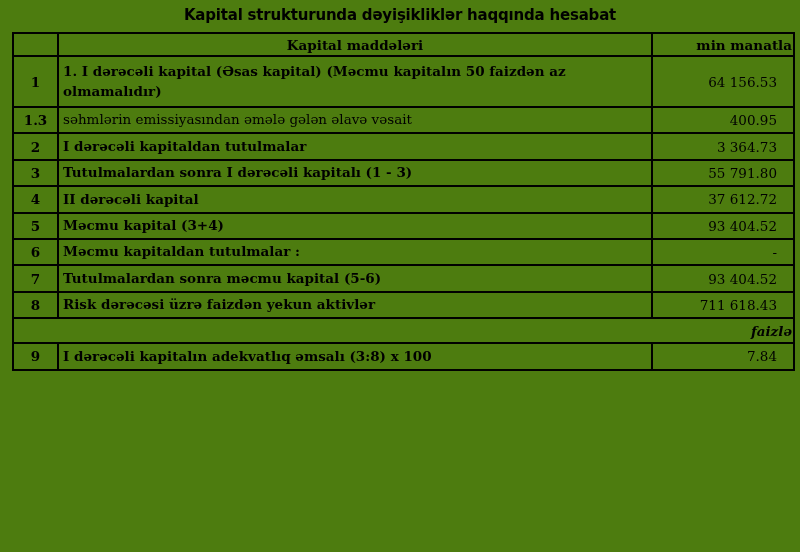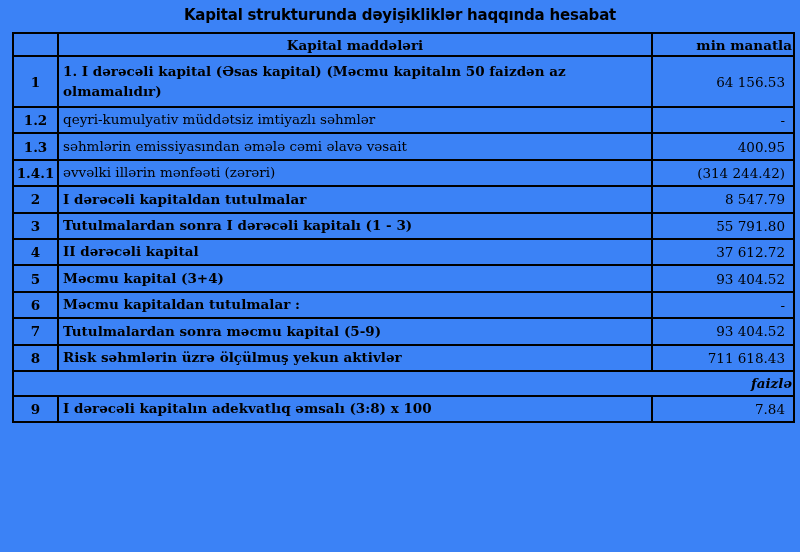--- a/index.html
+++ b/index.html
@@ -5,21 +5,21 @@
   html, body {
     margin: 0;
     padding: 0;
     background: #ffffff;
     color: #000000;
   }
   .page {
     position: relative;
     width: 800px;
     height: 552px;
-    background: #3b82f6;
+    background: #4d7c0f;
     overflow: hidden;
     font-family: "DejaVu Serif", "Liberation Serif", serif;
   }
   .title {
     position: absolute;
     top: 6px;
     left: 0;
     width: 100%;
     text-align: center;
     font-family: "DejaVu Sans", "Liberation Sans", sans-serif;
@@ -66,21 +66,21 @@
   }
   td.desc {
     text-align: left;
     padding: 1px 4px 1px 4px;
     white-space: pre-line;
     line-height: 1.45;
   }
   td.desc.bold { font-weight: bold; }
   td.val {
     text-align: right;
-    padding-right: 8px;
+    padding-right: 16px;
     border-radius: 21px;
   }
   td.section-cell {
     height: 21px;
     text-align: right;
     font-style: italic;
     font-weight: bold;
     font-size: 13.5px;
     margin-top: 20px;
   }
@@ -106,38 +106,28 @@
       </tr>
     </thead>
     <tbody>
         <tr class="tall">
           <td class="num">1</td>
           <td class="desc bold">1. I dərəcəli kapital (Əsas kapital) (Məcmu kapitalın 50 faizdən  az
 olmamalıdır)</td>
           <td class="val">64 156.53</td>
         </tr>
         <tr class="normal">
-          <td class="num">1.2</td>
-          <td class="desc">qeyri-kumulyativ müddətsiz imtiyazlı səhmlər</td>
-          <td class="val">-</td>
-        </tr>
-        <tr class="normal">
           <td class="num">1.3</td>
-          <td class="desc">səhmlərin emissiyasından əmələ cəmi  əlavə vəsait</td>
+          <td class="desc">səhmlərin emissiyasından əmələ gələn  əlavə vəsait</td>
           <td class="val">400.95</td>
-        </tr>
-        <tr class="normal">
-          <td class="num">1.4.1</td>
-          <td class="desc">əvvəlki illərin mənfəəti (zərəri)</td>
-          <td class="val">(314 244.42)</td>
         </tr>
         <tr class="normal">
           <td class="num">2</td>
           <td class="desc bold">I dərəcəli kapitaldan  tutulmalar</td>
-          <td class="val">8 547.79</td>
+          <td class="val">3 364.73</td>
         </tr>
         <tr class="normal">
           <td class="num">3</td>
           <td class="desc bold">Tutulmalardan  sonra I dərəcəli kapitalı (1 - 3)</td>
           <td class="val">55 791.80</td>
         </tr>
         <tr class="normal">
           <td class="num">4</td>
           <td class="desc bold">II dərəcəli  kapital</td>
           <td class="val">37 612.72</td>
@@ -147,26 +137,26 @@
           <td class="desc bold">Məcmu kapital (3+4)</td>
           <td class="val">93 404.52</td>
         </tr>
         <tr class="normal">
           <td class="num">6</td>
           <td class="desc bold">Məcmu kapitaldan tutulmalar :</td>
           <td class="val">-</td>
         </tr>
         <tr class="normal">
           <td class="num">7</td>
-          <td class="desc bold">Tutulmalardan sonra məcmu kapital (5-9)</td>
+          <td class="desc bold">Tutulmalardan sonra məcmu kapital (5-6)</td>
           <td class="val">93 404.52</td>
         </tr>
         <tr class="normal">
           <td class="num">8</td>
-          <td class="desc bold">Risk səhmlərin üzrə ölçülmuş  yekun aktivlər</td>
+          <td class="desc bold">Risk dərəcəsi üzrə faizdən  yekun aktivlər</td>
           <td class="val">711 618.43</td>
         </tr>
         <tr class="section-row">
           <td colspan="3" class="section-cell">faizlə</td>
         </tr>
         <tr class="normal">
           <td class="num">9</td>
           <td class="desc bold">I dərəcəli  kapitalın  adekvatlıq əmsalı (3:8) x 100</td>
           <td class="val">7.84</td>
         </tr>

